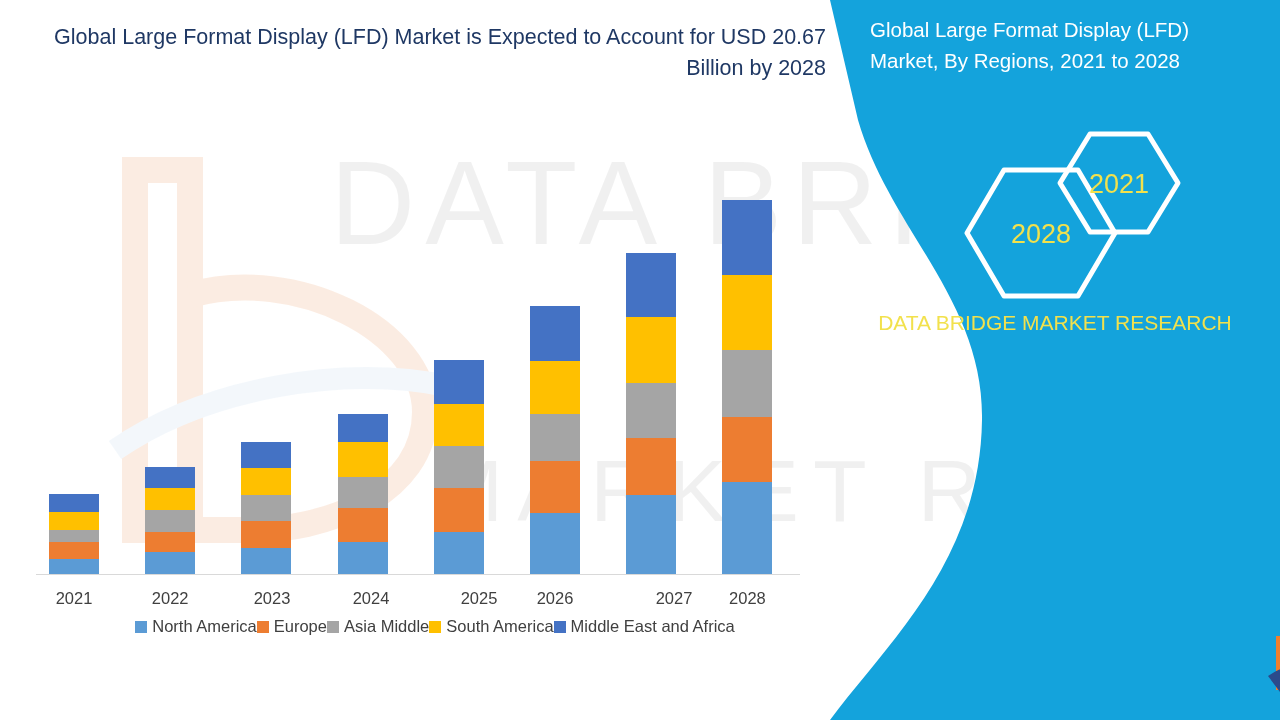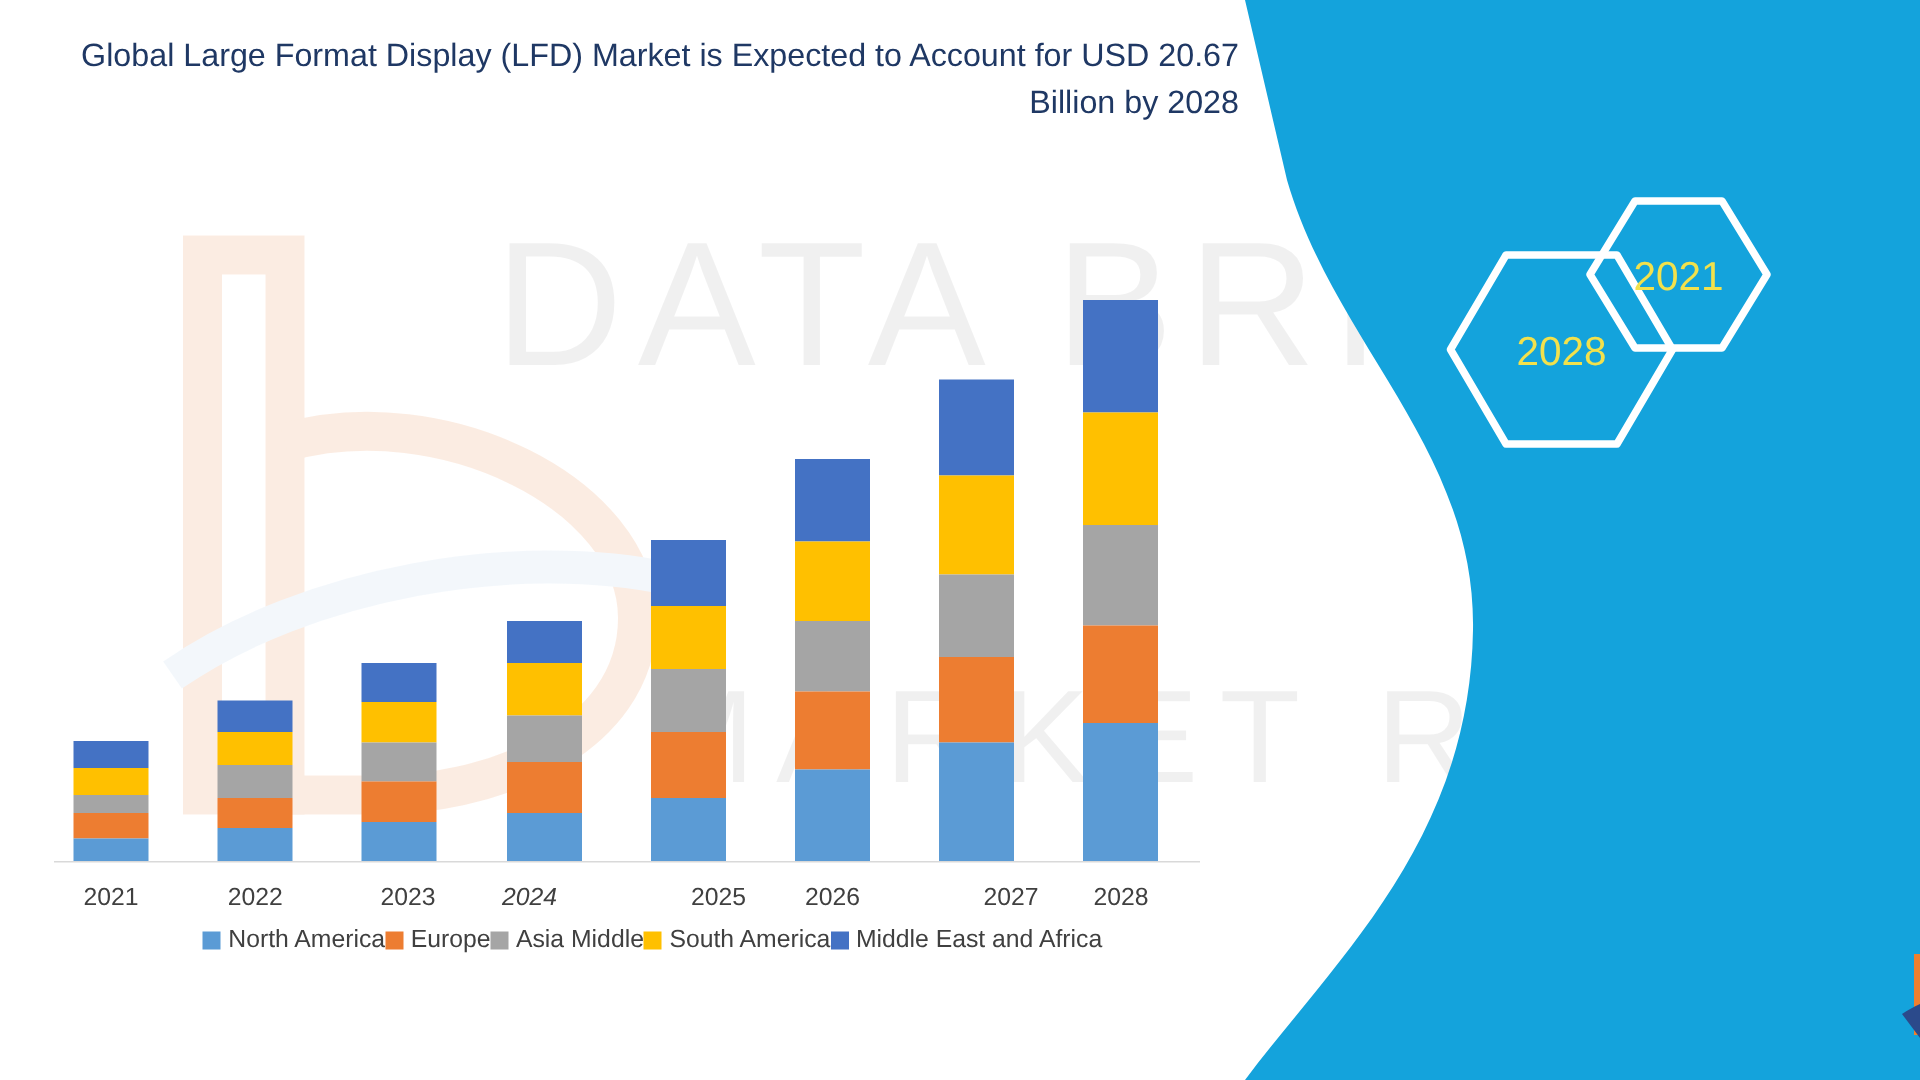--- a/index.html
+++ b/index.html
@@ -222,21 +222,21 @@
           <div class="seg" title="Europe 2028" style="height: 65px; background: rgb(237, 125, 49);"></div>
           <div class="seg" title="Asia Pacific 2028" style="height: 67px; background: rgb(165, 165, 165);"></div>
           <div class="seg" title="South America 2028" style="height: 75px; background: rgb(255, 192, 0);"></div>
           <div class="seg" title="Middle East and Africa 2028" style="height: 75px; background: rgb(68, 114, 196);"></div>
         </div>
       </div>
     <div class="xlabels" id="xlabels">
         <div class="xlabel" style="left: 29px;">2021</div>
         <div class="xlabel" style="left: 125.2px;">2022</div>
         <div class="xlabel" style="left: 227px;">2023</div>
-        <div class="xlabel" style="left: 308px; font-style: italic;">2024</div>
+        <div class="xlabel" style="left: 326px;">2024</div>
         <div class="xlabel" style="left: 434px;">2025</div>
         <div class="xlabel" style="left: 510px;">2026</div>
         <div class="xlabel" style="left: 629px;">2027</div>
         <div class="xlabel" style="left: 702.4px;">2028</div>
       </div>
     <div class="legend" id="legend">
         <div class="legend-item">
           <span class="legend-swatch" style="background: rgb(91, 155, 213);"></span>
           <span>North America</span>
         </div>
@@ -258,34 +258,36 @@
         </div>
       </div>
   </div>
 
   <div class="right-panel">
     <svg class="right-bg" viewBox="0 0 450 720" preserveAspectRatio="none">
       <path d="M450 0 L450 720 L0 720 L0 720 C 60 640, 150 560, 152 420
                C 154 300, 60 230, 28 120 L0 0 Z" fill="#14A3DC"></path>
     </svg>
 
+    <div class="panel-title">Global Large Format Display (LFD) Market, By Regions, 2021 to 2028</div>
 
     <svg class="hexes" viewBox="0 0 450 190">
 
       <g>
         <polygon points="137,113 174,50 248,50 285,113 248,176 174,176" fill="none" stroke="#FFFFFF" stroke-width="5" stroke-linejoin="round"></polygon>
       </g>
 
       <g>
         <polygon points="230,63 260,14 318,14 348,63 318,112 260,112" fill="none" stroke="#FFFFFF" stroke-width="5" stroke-linejoin="round"></polygon>
       </g>
       <text id="hexFarText" x="211" y="123" text-anchor="middle" font-family="Liberation Sans, sans-serif" font-size="27" fill="#F2E14C">2028</text>
       <text id="hexNearText" x="289" y="73" text-anchor="middle" font-family="Liberation Sans, sans-serif" font-size="27" fill="#F2E14C">2021</text>
     </svg>
 
+    <div class="brand-name">DATA BRIDGE MARKET RESEARCH</div>
 
     <div class="logo">
       <svg width="80" height="66" viewBox="0 0 80 66" style="position:absolute;left:2px;top:2px;">
         <path d="M14 4 L14 58 L26 58 L26 4 Z" fill="#F07F2D"></path>
         <path d="M26 18 C 50 12, 72 26, 72 40 C 72 54, 54 60, 36 58 L26 58 Z" fill="none" stroke="#F07F2D" stroke-width="11"></path>
         <path d="M6 44 C 26 30, 56 26, 78 32 C 56 40, 30 50, 18 60 Z" fill="#2B4A8B"></path>
         <path d="M30 30 C 54 28, 66 40, 60 50 C 54 60, 34 62, 24 58 C 34 52, 42 44, 44 36 Z" fill="#2B4A8B"></path>
       </svg>
 
     </div>

